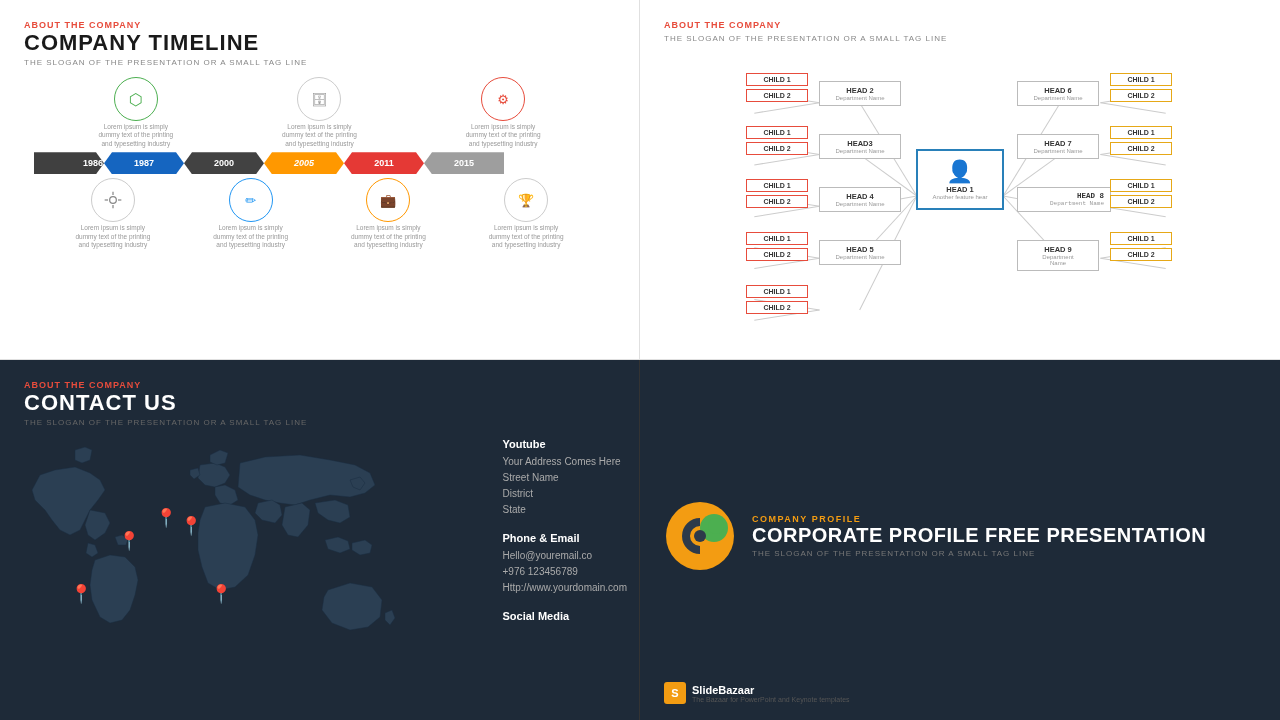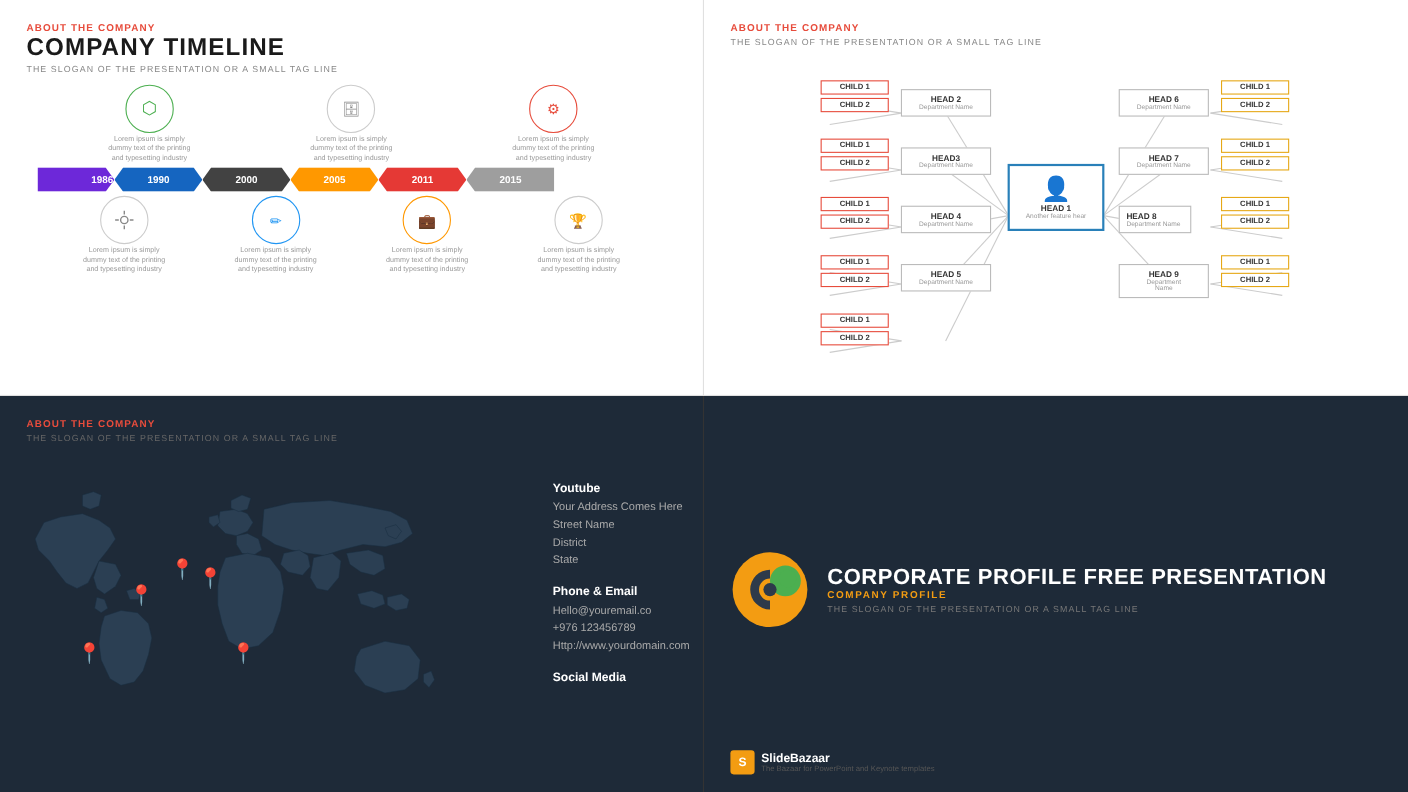--- a/index.html
+++ b/index.html
@@ -21,24 +21,24 @@
     .timeline-area { margin-top: 10px; position: relative; }
     .timeline-icons-top { display: flex; justify-content: space-around; align-items: flex-end; margin-bottom: 4px; padding: 0 20px; }
     .timeline-icon-group { display: flex; flex-direction: column; align-items: center; width: 80px; }
     .timeline-icon-circle { width: 44px; height: 44px; border-radius: 50%; border: 1.5px solid #ccc; display: flex; align-items: center; justify-content: center; font-size: 16px; color: #888; }
     .timeline-icon-circle.green { border-color: #4caf50; color: #4caf50; }
     .timeline-icon-circle.red { border-color: #e74c3c; color: #e74c3c; }
     .timeline-text-small { font-size: 6.5px; color: #999; text-align: center; line-height: 1.3; margin-top: 2px; }
 
     .timeline-bar { display: flex; align-items: center; margin: 2px 0; padding: 0 10px; }
     .t-seg { height: 22px; display: flex; align-items: center; justify-content: center; font-size: 9px; font-weight: bold; color: white; }
-    .t-seg.green { background: #6d28d9; width: 70px; clip-path: polygon(0 0, calc(100% - 8px) 0, 100% 50%, calc(100% - 8px) 100%, 0 100%); padding-left: 48px; }
+    .t-seg.green { background: #404040; width: 70px; clip-path: polygon(0 0, calc(100% - 8px) 0, 100% 50%, calc(100% - 8px) 100%, 0 100%); padding-left: 48px; }
     .t-seg.blue1 { background: #1565c0; width: 80px; clip-path: polygon(8px 0, calc(100% - 8px) 0, 100% 50%, calc(100% - 8px) 100%, 8px 100%, 0 50%); }
     .t-seg.dark { background: #424242; width: 80px; clip-path: polygon(8px 0, calc(100% - 8px) 0, 100% 50%, calc(100% - 8px) 100%, 8px 100%, 0 50%); }
-    .t-seg.orange { background: #ff9800; width: 80px; clip-path: polygon(8px 0, calc(100% - 8px) 0, 100% 50%, calc(100% - 8px) 100%, 8px 100%, 0 50%); }
+    .t-seg.orange { background: #ff9800; width: 80px; clip-path: polygon(8px 0, calc(100% - 8px) 0, 100% 50%, calc(100% - 8px) 100%, 8px 100%, 0 50%); font-style: italic; }
     .t-seg.red { background: #e53935; width: 80px; clip-path: polygon(8px 0, calc(100% - 8px) 0, 100% 50%, calc(100% - 8px) 100%, 8px 100%, 0 50%); }
     .t-seg.gray { background: #9e9e9e; width: 80px; clip-path: polygon(8px 0, 100% 0, 100% 100%, 8px 100%, 0 50%); }
 
     .timeline-icons-bottom { display: flex; justify-content: space-around; align-items: flex-start; margin-top: 4px; padding: 0 20px; }
     .tib-group { display: flex; flex-direction: column; align-items: center; width: 80px; }
     .tib-icon-circle { width: 44px; height: 44px; border-radius: 50%; border: 1.5px solid #ccc; display: flex; align-items: center; justify-content: center; font-size: 16px; color: #888; }
     .tib-icon-circle.blue { border-color: #2196f3; color: #2196f3; }
     .tib-icon-circle.orange { border-color: #ff9800; color: #ff9800; }
     .contact-section { margin-bottom: 14px; }
     .contact-section-title { font-size: 11px; font-weight: bold; color: white; margin-bottom: 4px; }
@@ -76,21 +76,21 @@
         <div class="timeline-text-small">Lorem ipsum is simply dummy text of the printing and typesetting industry</div>
       </div>
       <div class="timeline-icon-group">
         <div class="timeline-icon-circle red" style="font-size:13px;">⚙</div>
         <div class="timeline-text-small">Lorem ipsum is simply dummy text of the printing and typesetting industry</div>
       </div>
     </div>
 
     <div class="timeline-bar">
       <div class="t-seg green">1986</div>
-      <div class="t-seg blue1">1990</div>
+      <div class="t-seg blue1">1987</div>
       <div class="t-seg dark">2000</div>
       <div class="t-seg orange">2005</div>
       <div class="t-seg red">2011</div>
       <div class="t-seg gray">2015</div>
     </div>
 
     <div class="timeline-icons-bottom">
       <div class="tib-group">
         <div class="tib-icon-circle">
           <svg width="20" height="20" viewBox="0 0 24 24" fill="none" stroke="#888" stroke-width="1.5">
@@ -200,21 +200,21 @@
           <div style="color:#999; font-size:6px;">Department Name</div>
         </div>
       </div>
       <div style="position:absolute; left:353px; top:83px;">
         <div style="border:1px solid #bbb; padding:4px 6px; font-size:7px; text-align:center; width:82px; background:white;">
           <div style="font-weight:bold; color:#333; font-size:7.5px;">HEAD 7</div>
           <div style="color:#999; font-size:6px;">Department Name</div>
         </div>
       </div>
       <div style="position:absolute; left:353px; top:136px;">
-        <div style="border:1px solid #bbb; padding:4px 6px; font-size:7px; text-align:left; width:66px; background:white;">
+        <div style="border:1px solid #bbb; padding:4px 6px; font-size:7px; text-align:right; width:94px; background:white;font-family:Liberation Mono, monospace;">
           <div style="font-weight:bold; color:#333; font-size:7.5px;">HEAD 8</div>
           <div style="color:#999; font-size:6px;">Department Name</div>
         </div>
       </div>
       <div style="position:absolute; left:353px; top:189px;">
         <div style="border:1px solid #bbb; padding:4px 22px; font-size:7px; text-align:center; width:82px; background:white;">
           <div style="font-weight:bold; color:#333; font-size:7.5px;">HEAD 9</div>
           <div style="color:#999; font-size:6px;">Department Name</div>
         </div>
       </div>
@@ -262,20 +262,21 @@
       <div style="position:absolute; left:446px; top:181px; display:flex; flex-direction:column; gap:3px;">
         <div style="border:1.5px solid #e6a817; padding:2px 4px; font-size:7px; font-weight:bold; color:#333; text-align:center; width:62px; background:white;">CHILD 1</div>
         <div style="border:1.5px solid #e6a817; padding:2px 4px; font-size:7px; font-weight:bold; color:#333; text-align:center; width:62px; background:white;">CHILD 2</div>
       </div>
     </div>
   </div>
 </div>
 
 <div class="q3">
   <div class="about-label">ABOUT THE COMPANY</div>
+  <div class="main-title main-title-light">CONTACT US</div>
   <div class="tagline tagline-light">THE SLOGAN OF THE PRESENTATION OR A SMALL TAG LINE</div>
 
   <div style="position:absolute; left:10px; top:75px; width:430px; height:270px;">
     <svg viewBox="0 0 430 270" width="430" height="270">
       <g fill="#2d4257" stroke="#1a2f42" stroke-width="0.5" opacity="0.9">
 
         <path d="M 30,40 L 45,35 L 65,32 L 80,38 L 90,45 L 95,55 L 88,65 L 80,75 L 75,85 L 70,95 L 60,100 L 50,95 L 42,85 L 35,75 L 25,65 L 22,55 Z"></path>
         <path d="M 80,75 L 95,78 L 100,88 L 95,98 L 85,105 L 78,100 L 75,90 Z"></path>
 
         <path d="M 65,15 L 75,12 L 82,15 L 80,25 L 72,28 L 65,25 Z"></path>
@@ -353,22 +354,22 @@
           <circle cx="50" cy="28" r="14" fill="#4caf50"></circle>
 
           <path d="M 36,18 A 18,18 0 1,0 36,54 L 36,46 A 10,10 0 1,1 36,26 Z" fill="#2d3a4a"></path>
 
           <circle cx="52" cy="26" r="8" fill="#4caf50"></circle>
 
           <circle cx="36" cy="36" r="6" fill="#2d3a4a"></circle>
         </svg>
       </div>
       <div>
+        <div style="color:#f39c12; font-size:9px; font-weight:bold; letter-spacing:1.5px;">COMPANY PROFILE</div>
         <div style="font-size:20px; font-weight:900; color:#ffffff; text-transform:uppercase; letter-spacing:0.5px; line-height:1.1;">CORPORATE PROFILE FREE PRESENTATION</div>
-        <div style="color:#f39c12; font-size:9px; font-weight:bold; letter-spacing:1.5px;">COMPANY PROFILE</div>
         <div style="font-size:8px; color:#777; letter-spacing:1px; text-transform:uppercase; margin-top:3px;">THE SLOGAN OF THE PRESENTATION OR A SMALL TAG LINE</div>
       </div>
     </div>
 
     <div style="position:absolute; bottom:16px; left:24px; display:flex; align-items:center; gap:6px;">
       <div style="width:22px; height:22px; background:#f39c12; border-radius:3px; display:flex; align-items:center; justify-content:center; font-size:11px; font-weight:900; color:white;">S</div>
       <div>
         <div style="font-size:11px; color:white; font-weight:bold;">SlideBazaar</div>
         <div style="font-size:7px; color:#555;">The Bazaar for PowerPoint and Keynote templates</div>
       </div>

